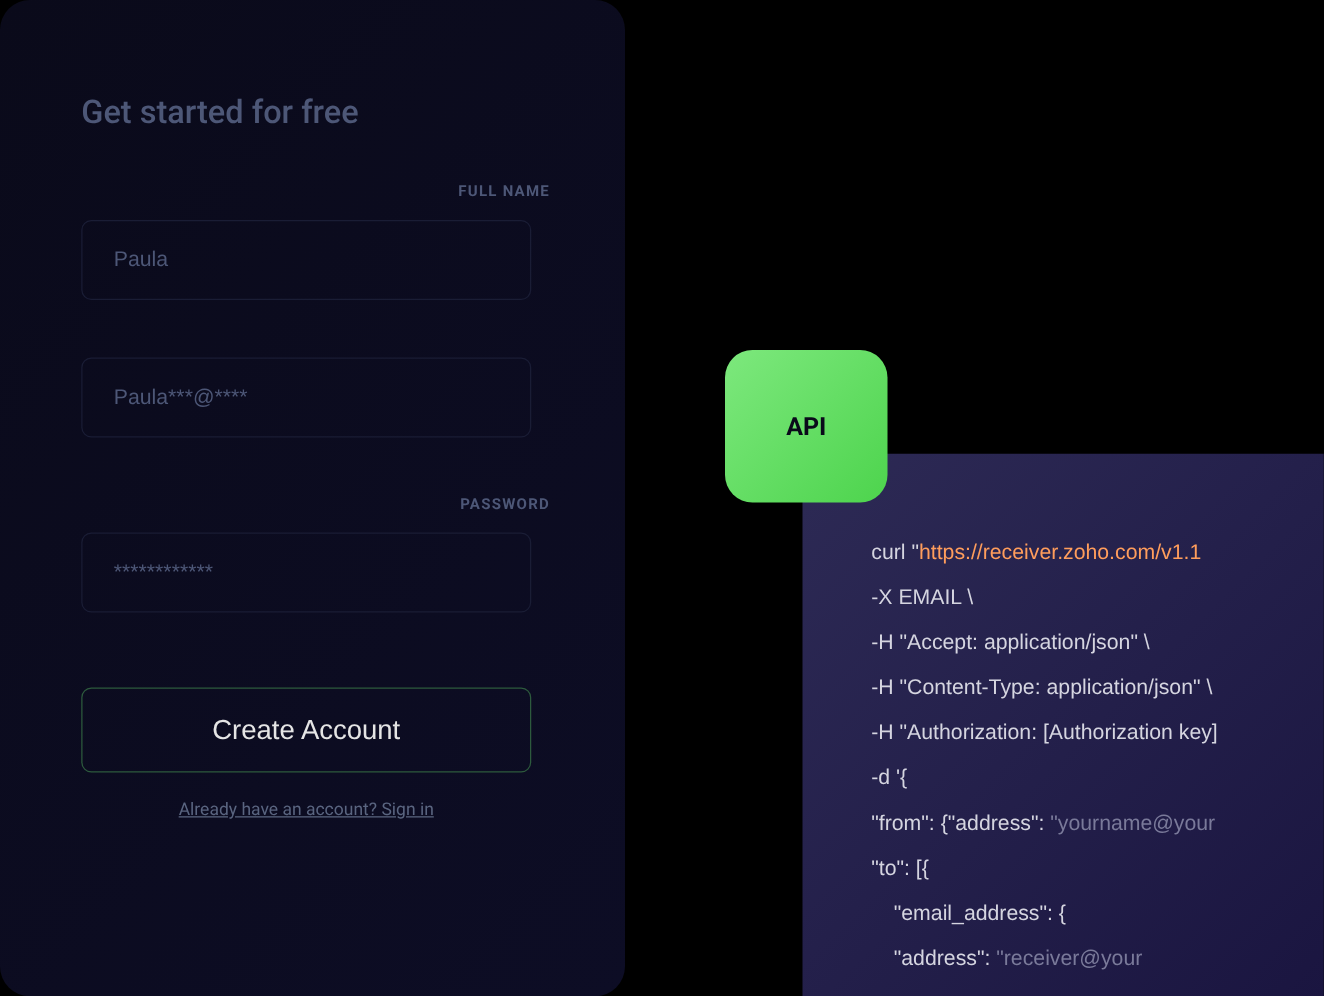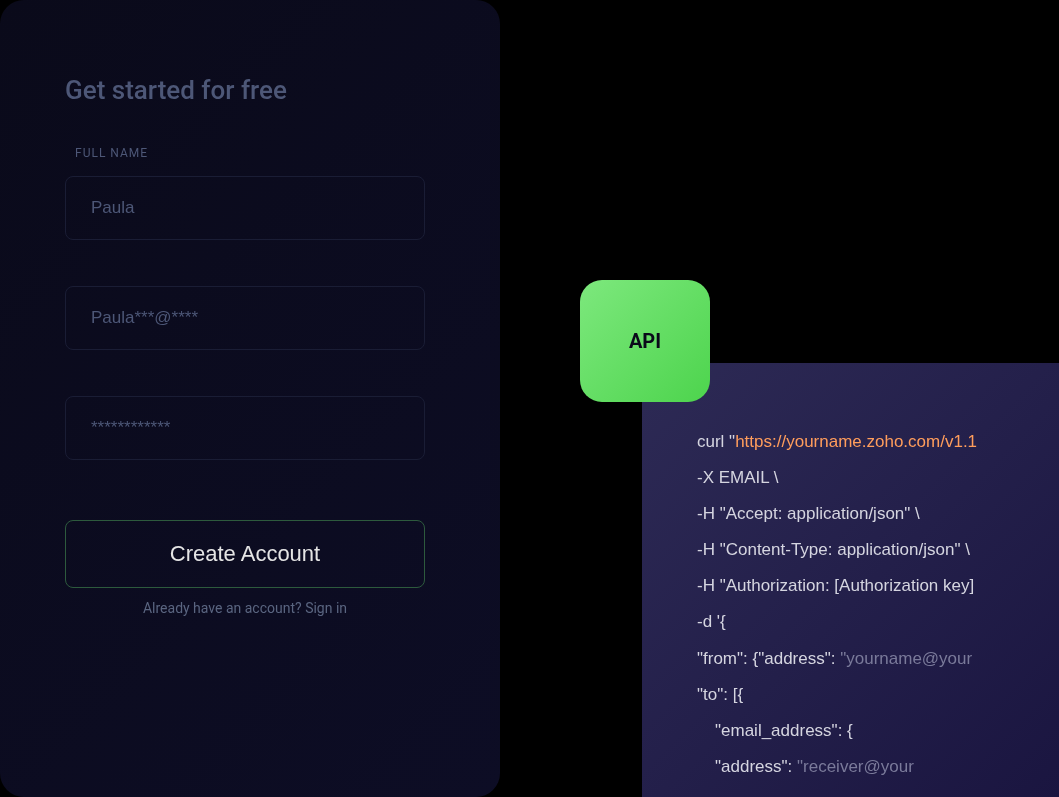--- a/index.html
+++ b/index.html
@@ -35,25 +35,26 @@
       margin-bottom: 41px;
     }
     
     .field-group {
       margin-bottom: 46px;
     }
     
     .field-label {
       color: #4d5777;
       font-size: 12px;
-      font-weight: 400;
+      font-weight: 700;
       letter-spacing: 1px;
       margin-left: 10px;
       margin-bottom: 16px;
       display: block;
+      text-align: right;
     }
     
     .field-input {
       width: 360px;
       height: 64px;
       background: transparent;
       border: 1px solid #1a1d35;
       border-radius: 8px;
       padding: 0 25px;
       color: #4d5777;
@@ -77,22 +78,23 @@
       cursor: pointer;
       margin-top: 14px;
     }
     
     .signin-link {
       display: block;
       width: 360px;
       text-align: center;
       color: #5a6580;
       font-size: 14px;
-      margin-top: 12px;
+      margin-top: 22px;
       cursor: pointer;
+      text-decoration: underline;
     }
     
     .api-badge {
       position: absolute;
       left: 580px;
       top: 280px;
       width: 130px;
       height: 122px;
       background: linear-gradient(135deg, #7de87d 0%, #4dd44d 100%);
       border-radius: 22px;
@@ -150,35 +152,36 @@
   <div class="field-group">
     <label class="field-label">FULL NAME</label>
     <input type="text" class="field-input" value="Paula" style="">
   </div>
   
   <div class="field-group">
     <input type="text" class="field-input" value="Paula***@****" style="">
   </div>
   
   <div class="field-group">
+    <label class="field-label">PASSWORD</label>
     <input type="text" class="field-input" value="************" style="">
   </div>
   
   <button class="create-button">Create  Account</button>
   
   <a class="signin-link">Already have an account? Sign in</a>
 </div>
 
 <div class="api-badge">
   <span class="api-badge-text">API</span>
 </div>
 
 <div class="code-panel">
   <div class="code-line">
-    <span>curl "</span><span class="code-url">https://yourname.zoho.com/v1.1</span>
+    <span>curl "</span><span class="code-url">https://receiver.zoho.com/v1.1</span>
   </div>
   <div class="code-line">-X EMAIL \</div>
   <div class="code-line">-H "Accept: application/json" \</div>
   <div class="code-line">-H "Content-Type: application/json" \</div>
   <div class="code-line">-H "Authorization: [Authorization key]</div>
   <div class="code-line">-d '{</div>
   <div class="code-line">
     <span>"from": {"address": </span><span class="code-dim">"yourname@your</span>
   </div>
   <div class="code-line">"to": [{</div>

